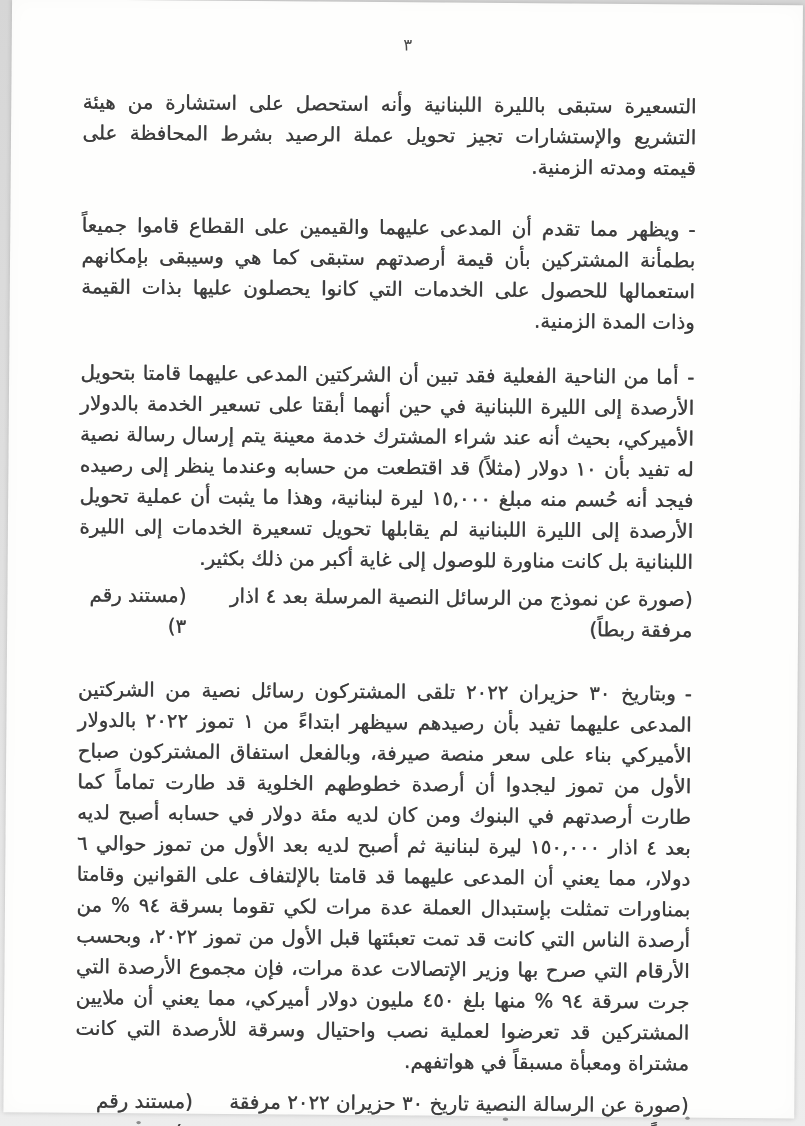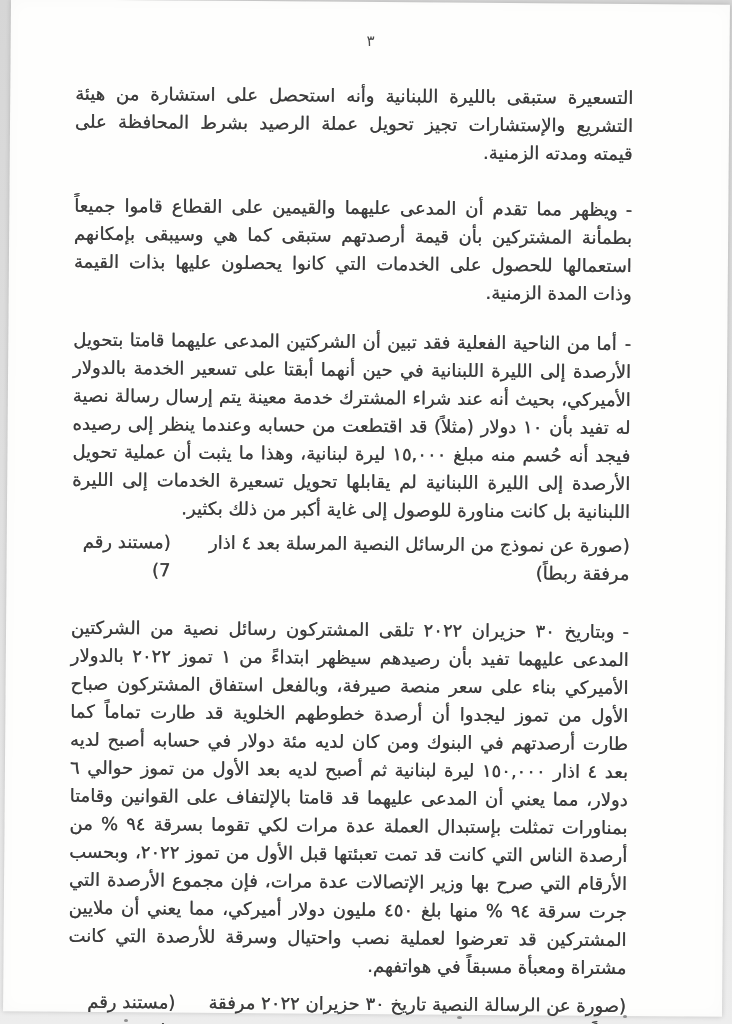--- a/index.html
+++ b/index.html
@@ -64,21 +64,21 @@
       <p class="para p2">
         <span class="marker">-</span><span class="txt">ويظهر مما تقدم أن المدعى عليهما والقيمين على القطاع قاموا جميعاً بطمأنة المشتركين بأن قيمة أرصدتهم ستبقى كما هي وسيبقى بإمكانهم استعمالها للحصول على الخدمات التي كانوا يحصلون عليها بذات القيمة وذات المدة الزمنية.</span>
       </p>
 
       <p class="para p3">
         <span class="marker">-</span><span class="txt">أما من الناحية الفعلية فقد تبين أن الشركتين المدعى عليهما قامتا بتحويل الأرصدة إلى الليرة اللبنانية في حين أنهما أبقتا على تسعير الخدمة بالدولار الأميركي، بحيث أنه عند شراء المشترك خدمة معينة يتم إرسال رسالة نصية له تفيد بأن ١٠ دولار (مثلاً) قد اقتطعت من حسابه وعندما ينظر إلى رصيده فيجد أنه حُسم منه مبلغ ١٥,٠٠٠ ليرة لبنانية، وهذا ما يثبت أن عملية تحويل الأرصدة إلى الليرة اللبنانية لم يقابلها تحويل تسعيرة الخدمات إلى الليرة اللبنانية بل كانت مناورة للوصول إلى غاية أكبر من ذلك بكثير.</span>
       </p>
 
       <div class="caption c1">
         <span class="cap-text">(صورة عن نموذج من الرسائل النصية المرسلة بعد ٤ اذار مرفقة ربطاً)</span>
-        <span class="cap-ref">(مستند رقم 7)</span>
+        <span class="cap-ref">(مستند رقم ٣)</span>
       </div>
 
       <p class="para p4">
         <span class="marker">-</span><span class="txt">وبتاريخ ٣٠ حزيران ٢٠٢٢ تلقى المشتركون رسائل نصية من الشركتين المدعى عليهما تفيد بأن رصيدهم سيظهر ابتداءً من ١ تموز ٢٠٢٢ بالدولار الأميركي بناء على سعر منصة صيرفة، وبالفعل استفاق المشتركون صباح الأول من تموز ليجدوا أن أرصدة خطوطهم الخلوية قد طارت تماماً كما طارت أرصدتهم في البنوك ومن كان لديه مئة دولار في حسابه أصبح لديه بعد ٤ اذار ١٥٠,٠٠٠ ليرة لبنانية ثم أصبح لديه بعد الأول من تموز حوالي ٦ دولار، مما يعني أن المدعى عليهما قد قامتا بالإلتفاف على القوانين وقامتا بمناورات تمثلت بإستبدال العملة عدة مرات لكي تقوما بسرقة ٩٤ % من أرصدة الناس التي كانت قد تمت تعبئتها قبل الأول من تموز ٢٠٢٢، وبحسب الأرقام التي صرح بها وزير الإتصالات عدة مرات، فإن مجموع الأرصدة التي جرت سرقة ٩٤ % منها بلغ ٤٥٠ مليون دولار أميركي، مما يعني أن ملايين المشتركين قد تعرضوا لعملية نصب واحتيال وسرقة للأرصدة التي كانت مشتراة ومعبأة مسبقاً في هواتفهم.</span>
       </p>
 
       <div class="caption c2">
         <span class="cap-text">(صورة عن الرسالة النصية تاريخ ٣٠ حزيران ٢٠٢٢ مرفقة ربطاً)</span>
         <span class="cap-ref">(مستند رقم ٤)</span>
       </div>

